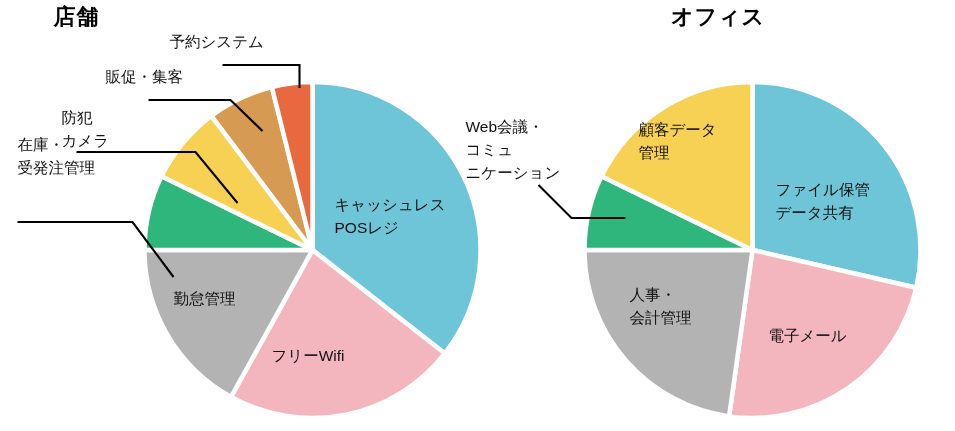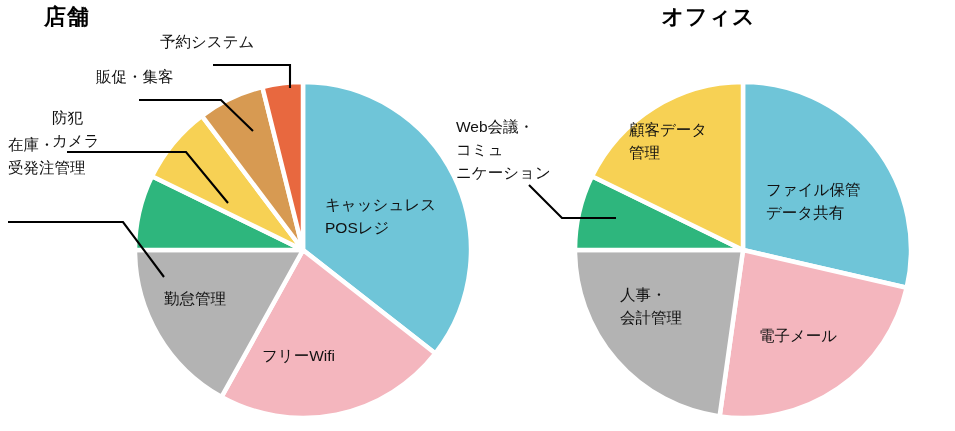--- a/index.html
+++ b/index.html
@@ -17,20 +17,21 @@
   }
   .stage {
     position: relative;
     width: 955px;
     height: 431px;
   }
   .panel {
     position: absolute;
     top: 0;
     height: 343px;
+    padding-left: 19px;
   }
   .panel-left  { left: 0;   width: 478px; }
   .panel-right { left: 454px; width: 477px; }
 
   .chart-title {
     position: absolute;
     top: 2px;
     width: 100%;
     text-align: center;
     font-size: 22px;

